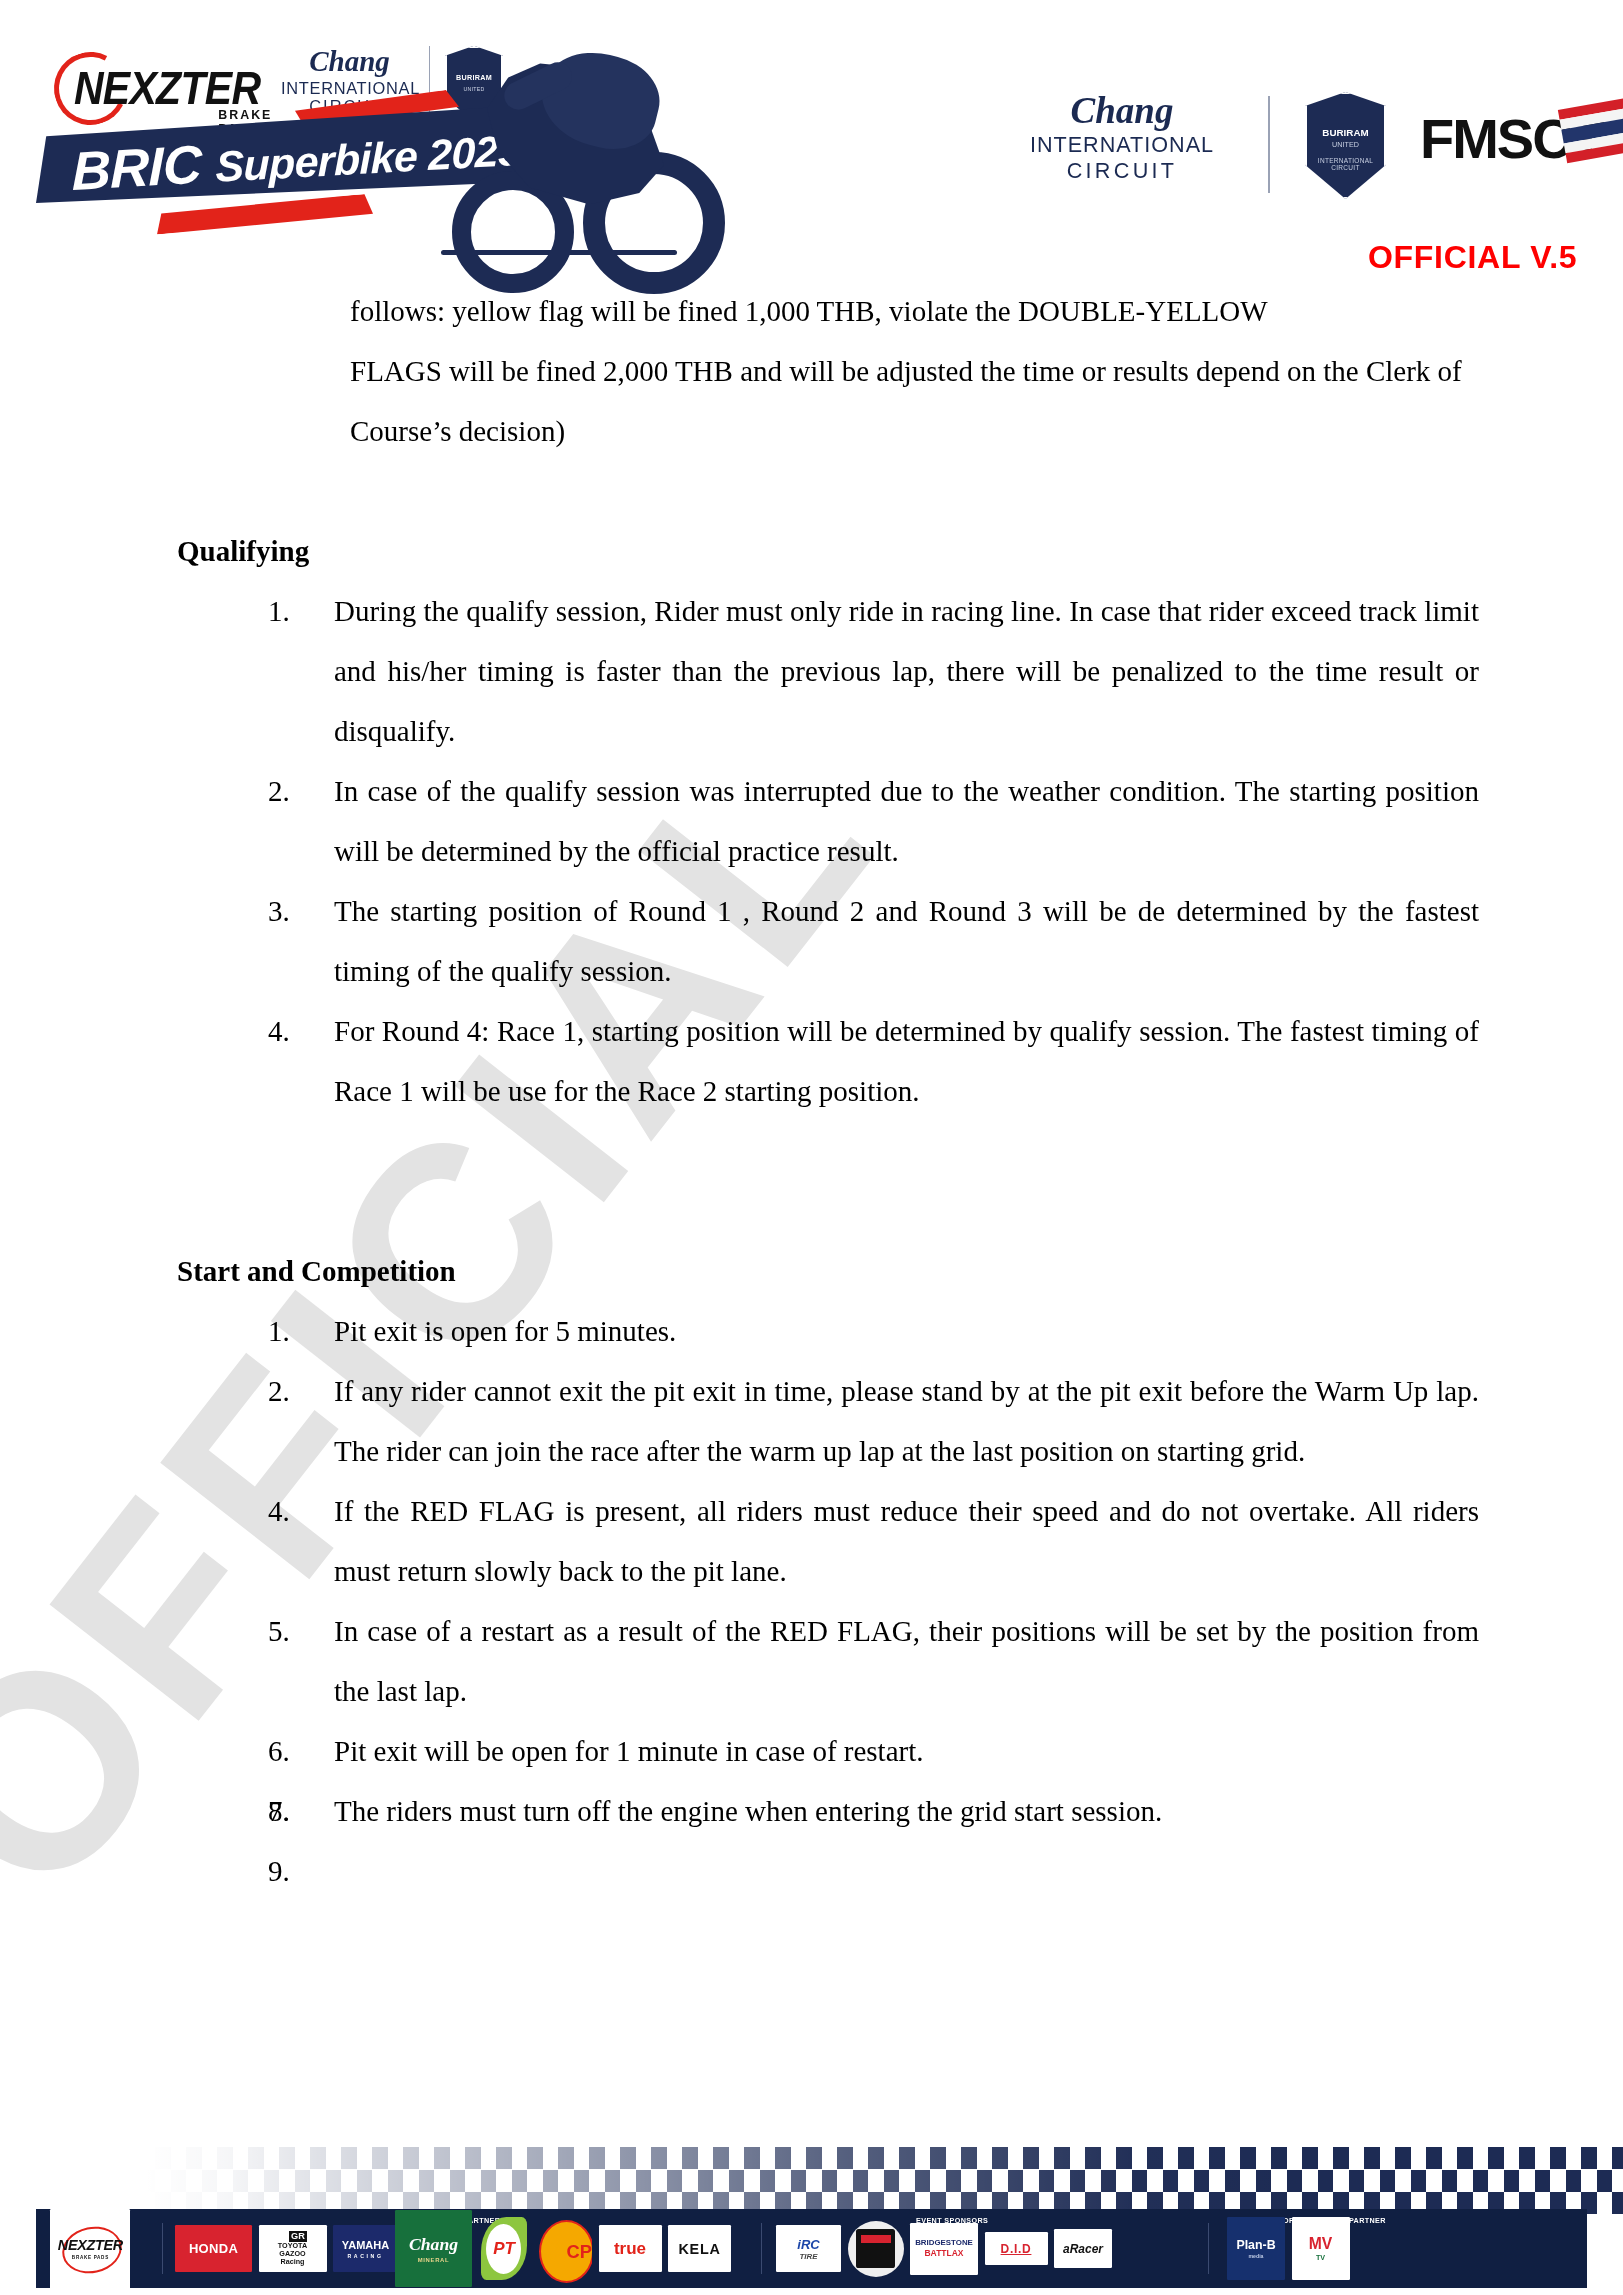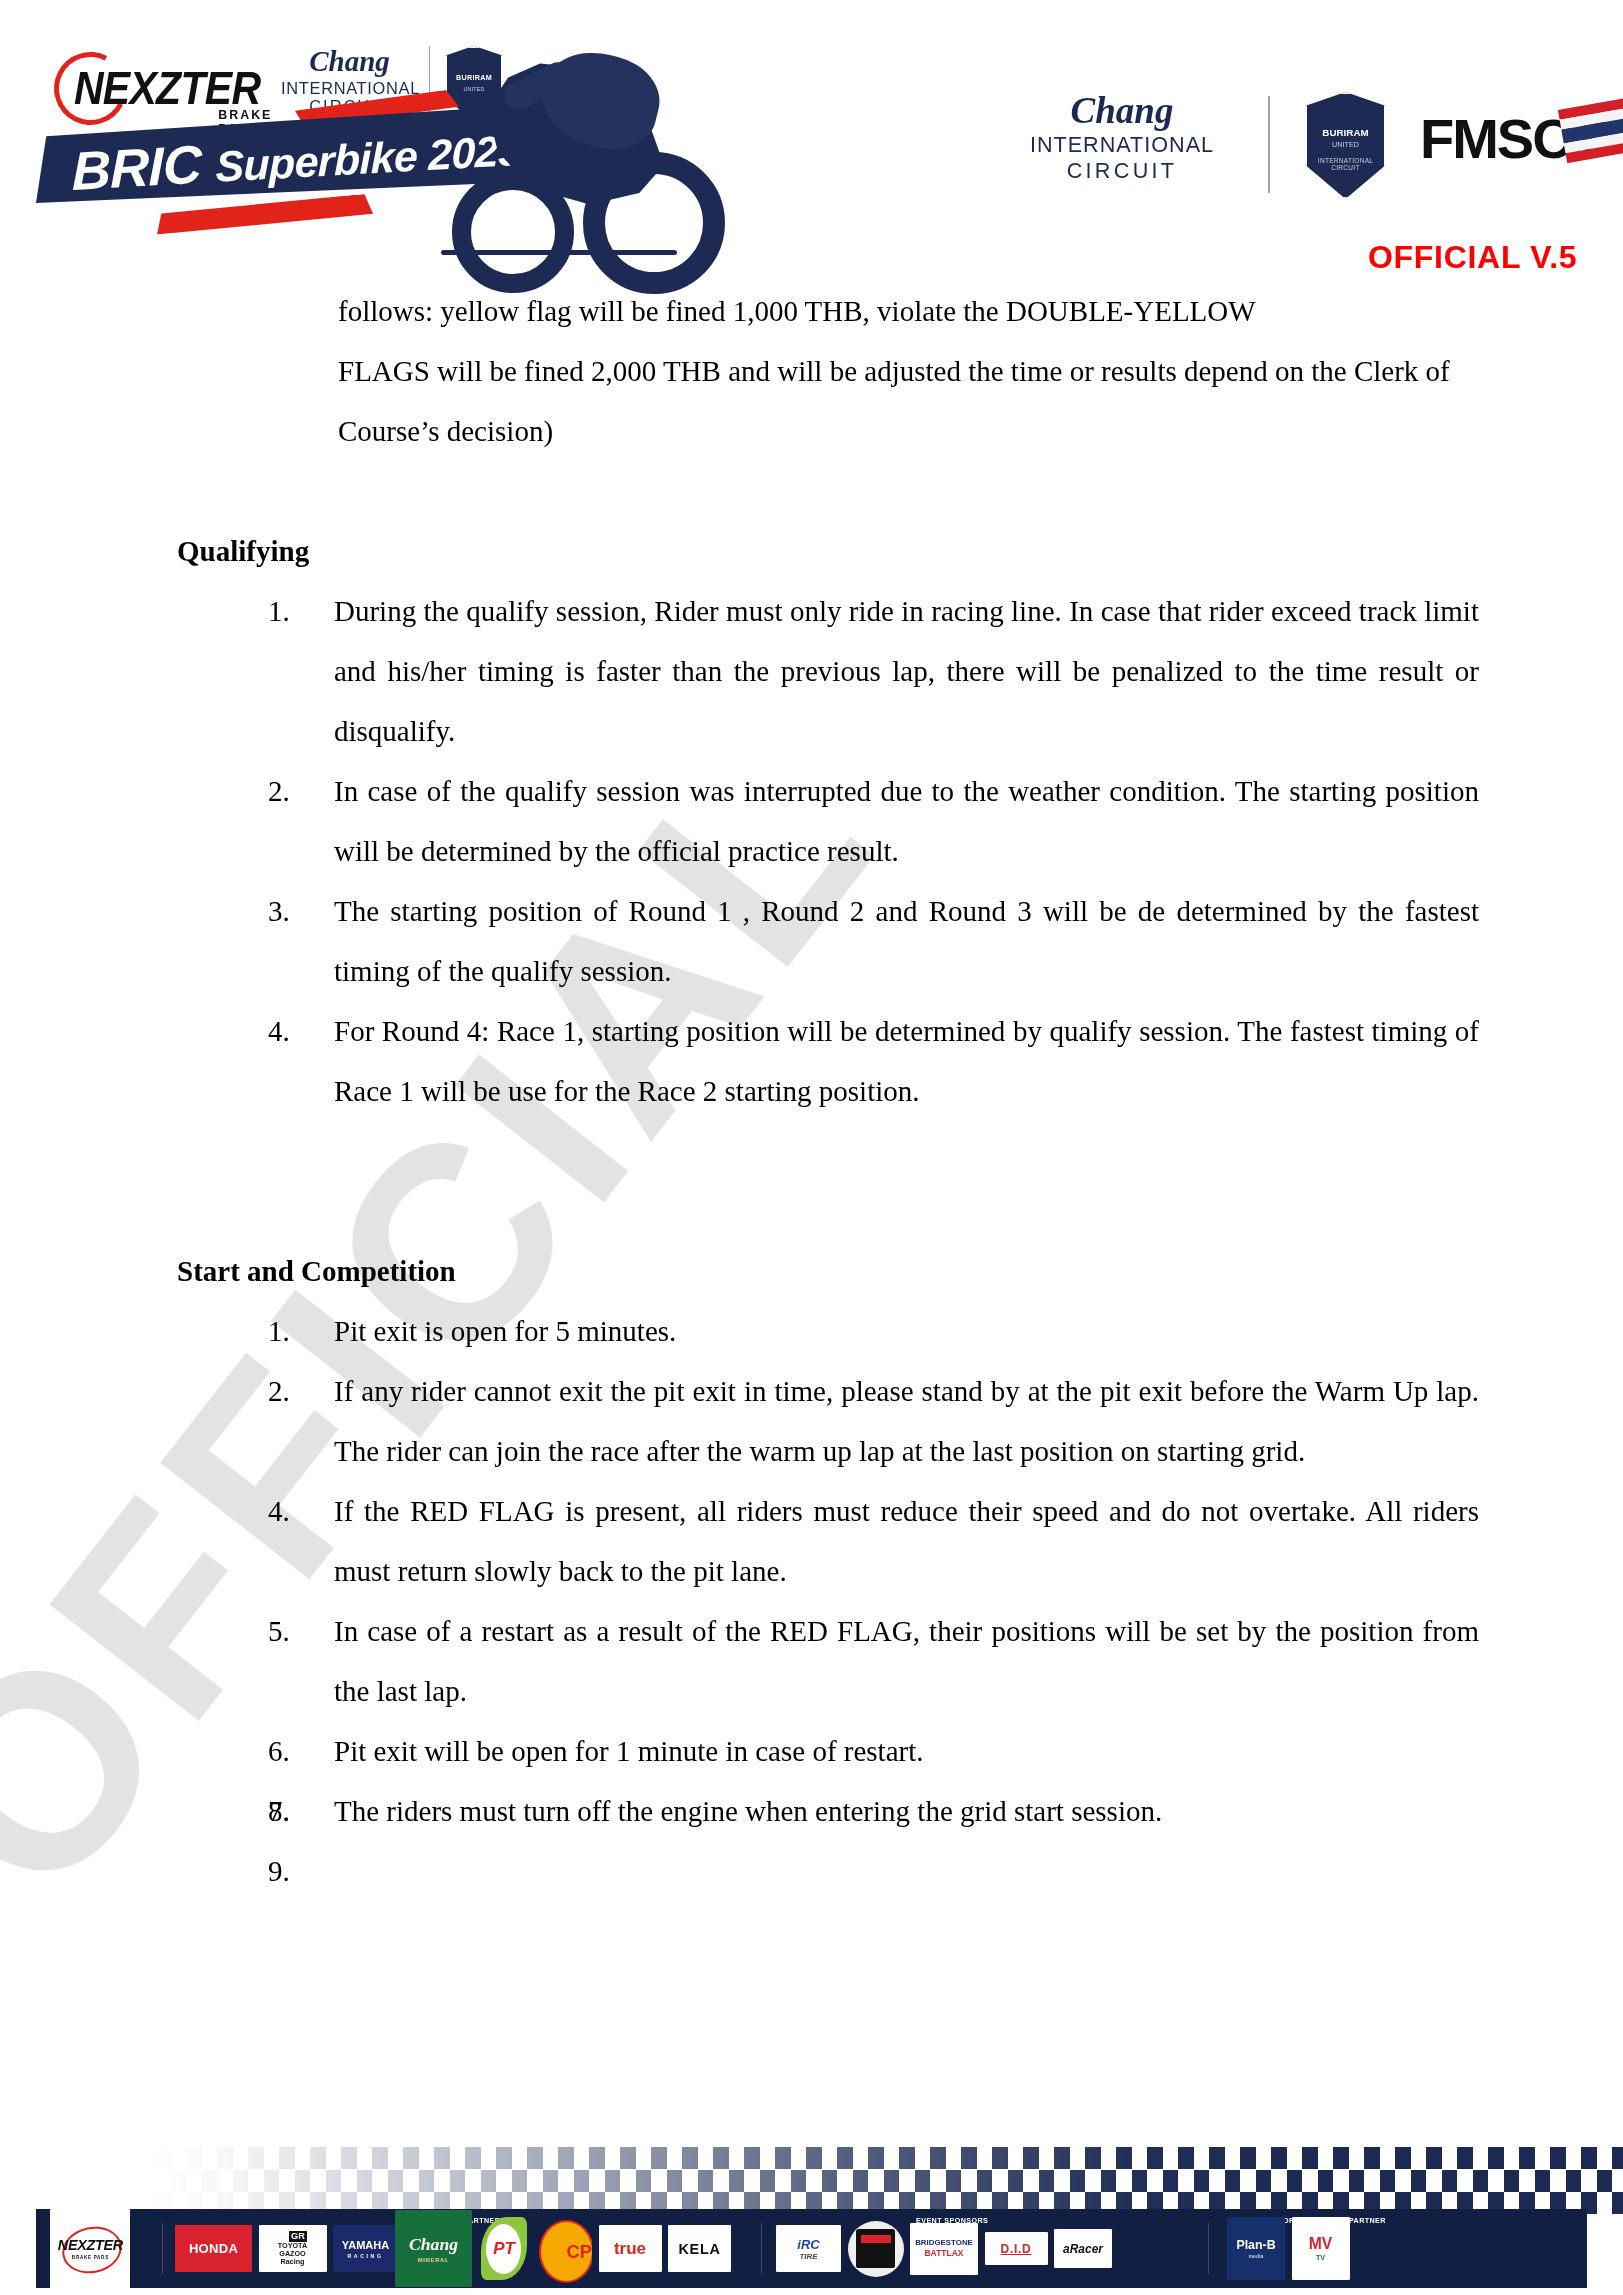--- a/index.html
+++ b/index.html
@@ -173,21 +173,21 @@
     font-family:"Liberation Sans",sans-serif;
     font-weight:bold;font-size:32px;color:#fe0000;letter-spacing:0.7px;
   }
 
   
   .doc{
     position:absolute;left:0;top:281px;width:1623px;
     z-index:3;
   }
   .para{
-    margin:0 0 0 4px;
+    margin:0 0 0 16px;
     padding:0 64px 0 334px;
     font-size:29px;
     line-height:60px;
     text-align:justify;
     color:#000;
   }
   .para.cont{padding-left:334px;}
   .sec-head{
     margin:0;
     padding:0 0 0 177px;

